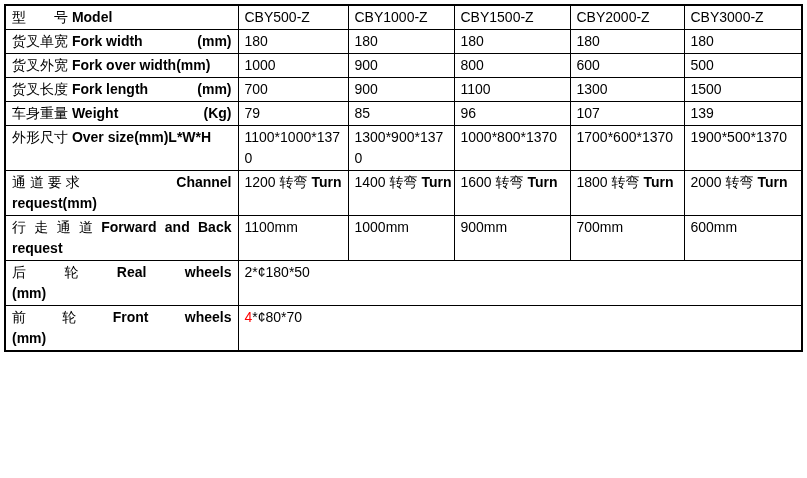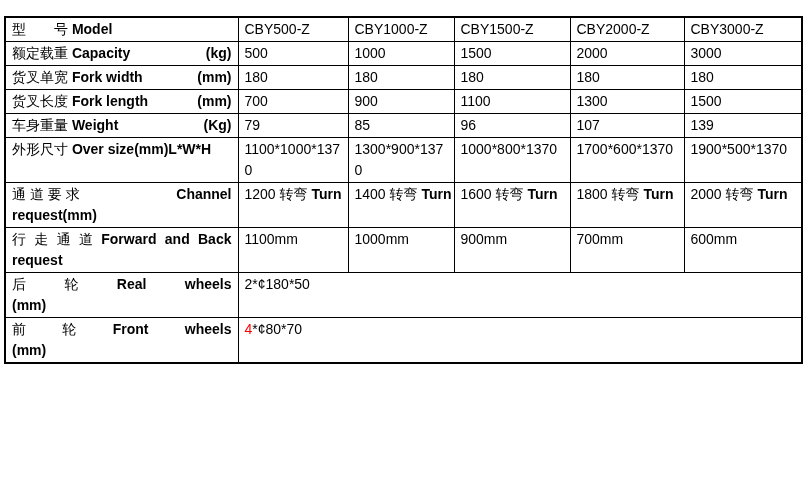--- a/index.html
+++ b/index.html
@@ -4,21 +4,21 @@
 <style>
   :root{
     --ink:#000000;
     --red:#ff0000;
     --line:#000000;
     --bg:#ffffff;
   }
   html,body{margin:0;padding:0;background:var(--bg);}
   .page{
     width:647px;height:478px;box-sizing:border-box;
-    padding:16px 0 0 4px;
+    padding:4px 0 0 4px;
     background:var(--bg);
     color:var(--ink);
     font-family:"Liberation Sans","DejaVu Sans",sans-serif;
     font-size:14px;
   }
   table.spec{
     border-collapse:collapse;
     table-layout:fixed;
     width:797px;
     border:2px solid var(--line);
@@ -55,37 +55,37 @@
             <div class="line"><span>型　　号 </span><span class="b">Model</span></div>
           </td>
           <td class="val"><span>CBY500-Z</span></td>
           <td class="val"><span>CBY1000-Z</span></td>
           <td class="val"><span>CBY1500-Z</span></td>
           <td class="val"><span>CBY2000-Z</span></td>
           <td class="val"><span>CBY3000-Z</span></td>
         </tr>
         <tr>
           <td class="lbl">
-            <div class="line justify"><span><span>额定载重 </span><span class="b">Capacity</span></span><span><span class="b">(kg)</span></span></div>
-          </td>
-          <td class="val"><span>500</span></td>
-          <td class="val"><span>1000</span></td>
-          <td class="val"><span>1500</span></td>
-          <td class="val"><span>2000</span></td>
-          <td class="val"><span>3000</span></td>
-        </tr>
-        <tr>
-          <td class="lbl">
             <div class="line justify"><span><span>货叉单宽 </span><span class="b">Fork width</span></span><span><span class="b">(mm)</span></span></div>
           </td>
           <td class="val"><span>180</span></td>
           <td class="val"><span>180</span></td>
           <td class="val"><span>180</span></td>
           <td class="val"><span>180</span></td>
           <td class="val"><span>180</span></td>
+        </tr>
+        <tr>
+          <td class="lbl">
+            <div class="line"><span>货叉外宽 </span><span class="b">Fork over width(mm)</span></div>
+          </td>
+          <td class="val"><span>1000</span></td>
+          <td class="val"><span>900</span></td>
+          <td class="val"><span>800</span></td>
+          <td class="val"><span>600</span></td>
+          <td class="val"><span>500</span></td>
         </tr>
         <tr>
           <td class="lbl">
             <div class="line justify"><span><span>货叉长度 </span><span class="b">Fork length</span></span><span><span class="b">(mm)</span></span></div>
           </td>
           <td class="val"><span>700</span></td>
           <td class="val"><span>900</span></td>
           <td class="val"><span>1100</span></td>
           <td class="val"><span>1300</span></td>
           <td class="val"><span>1500</span></td>

